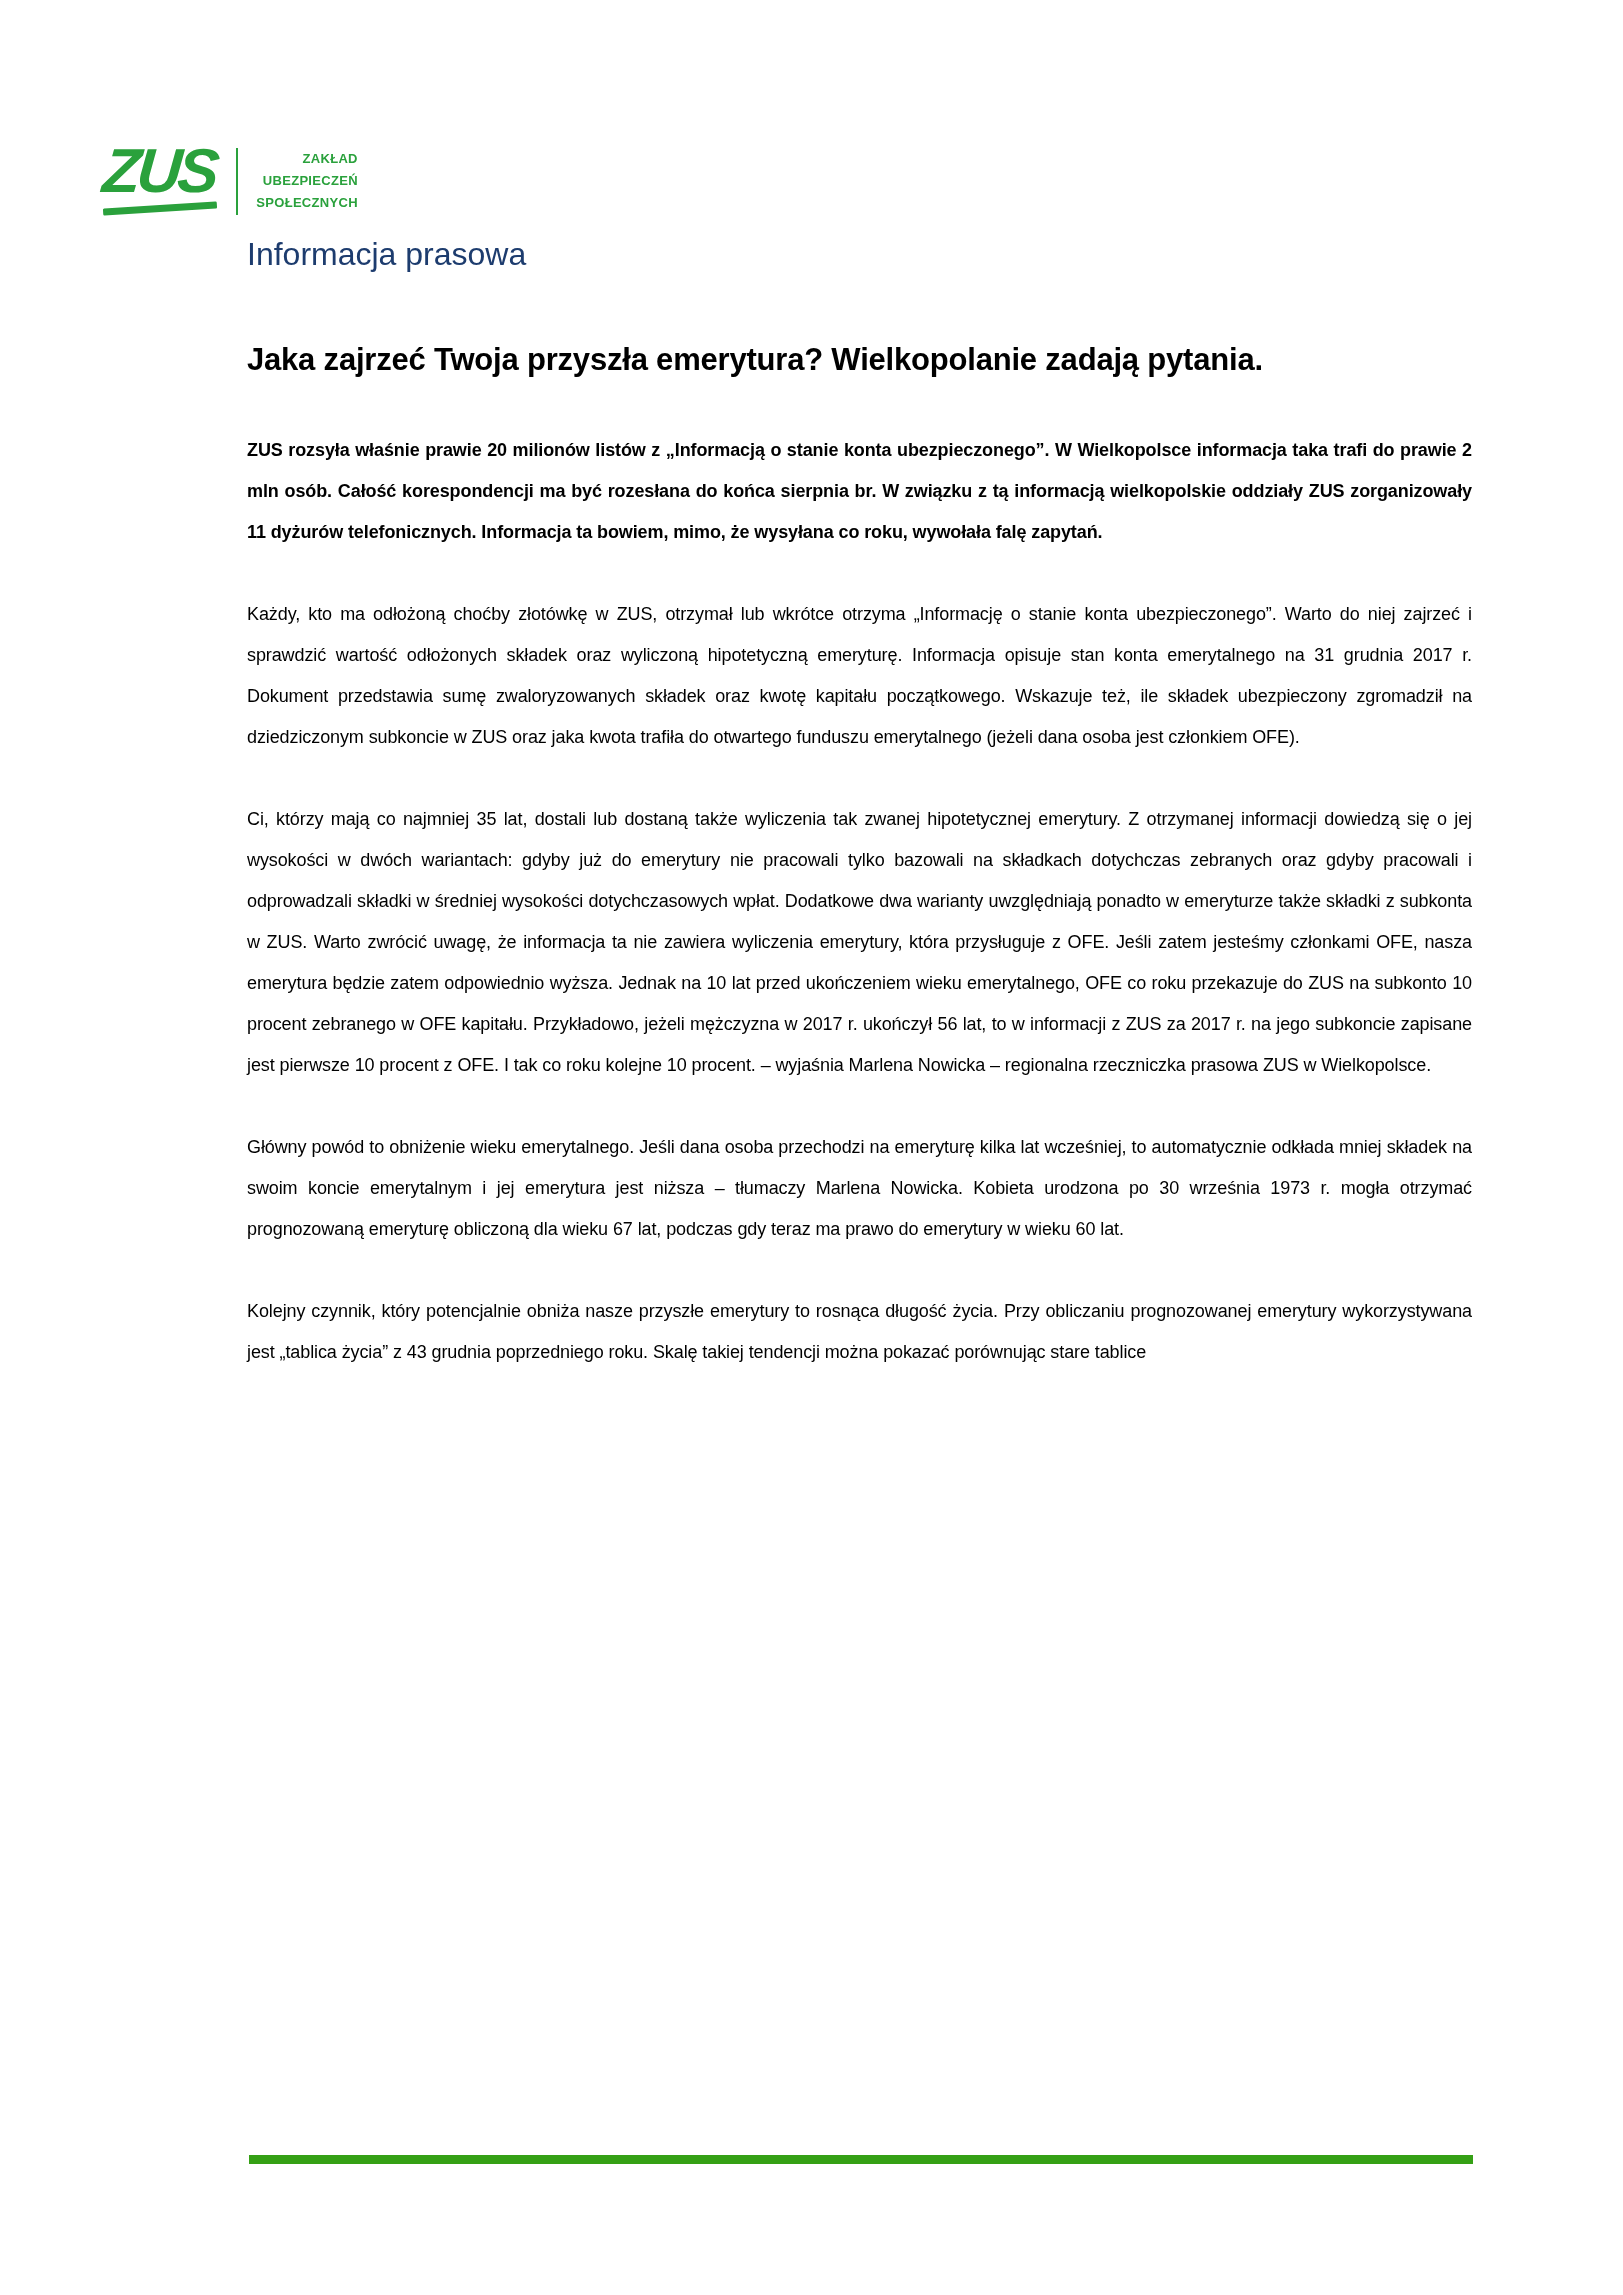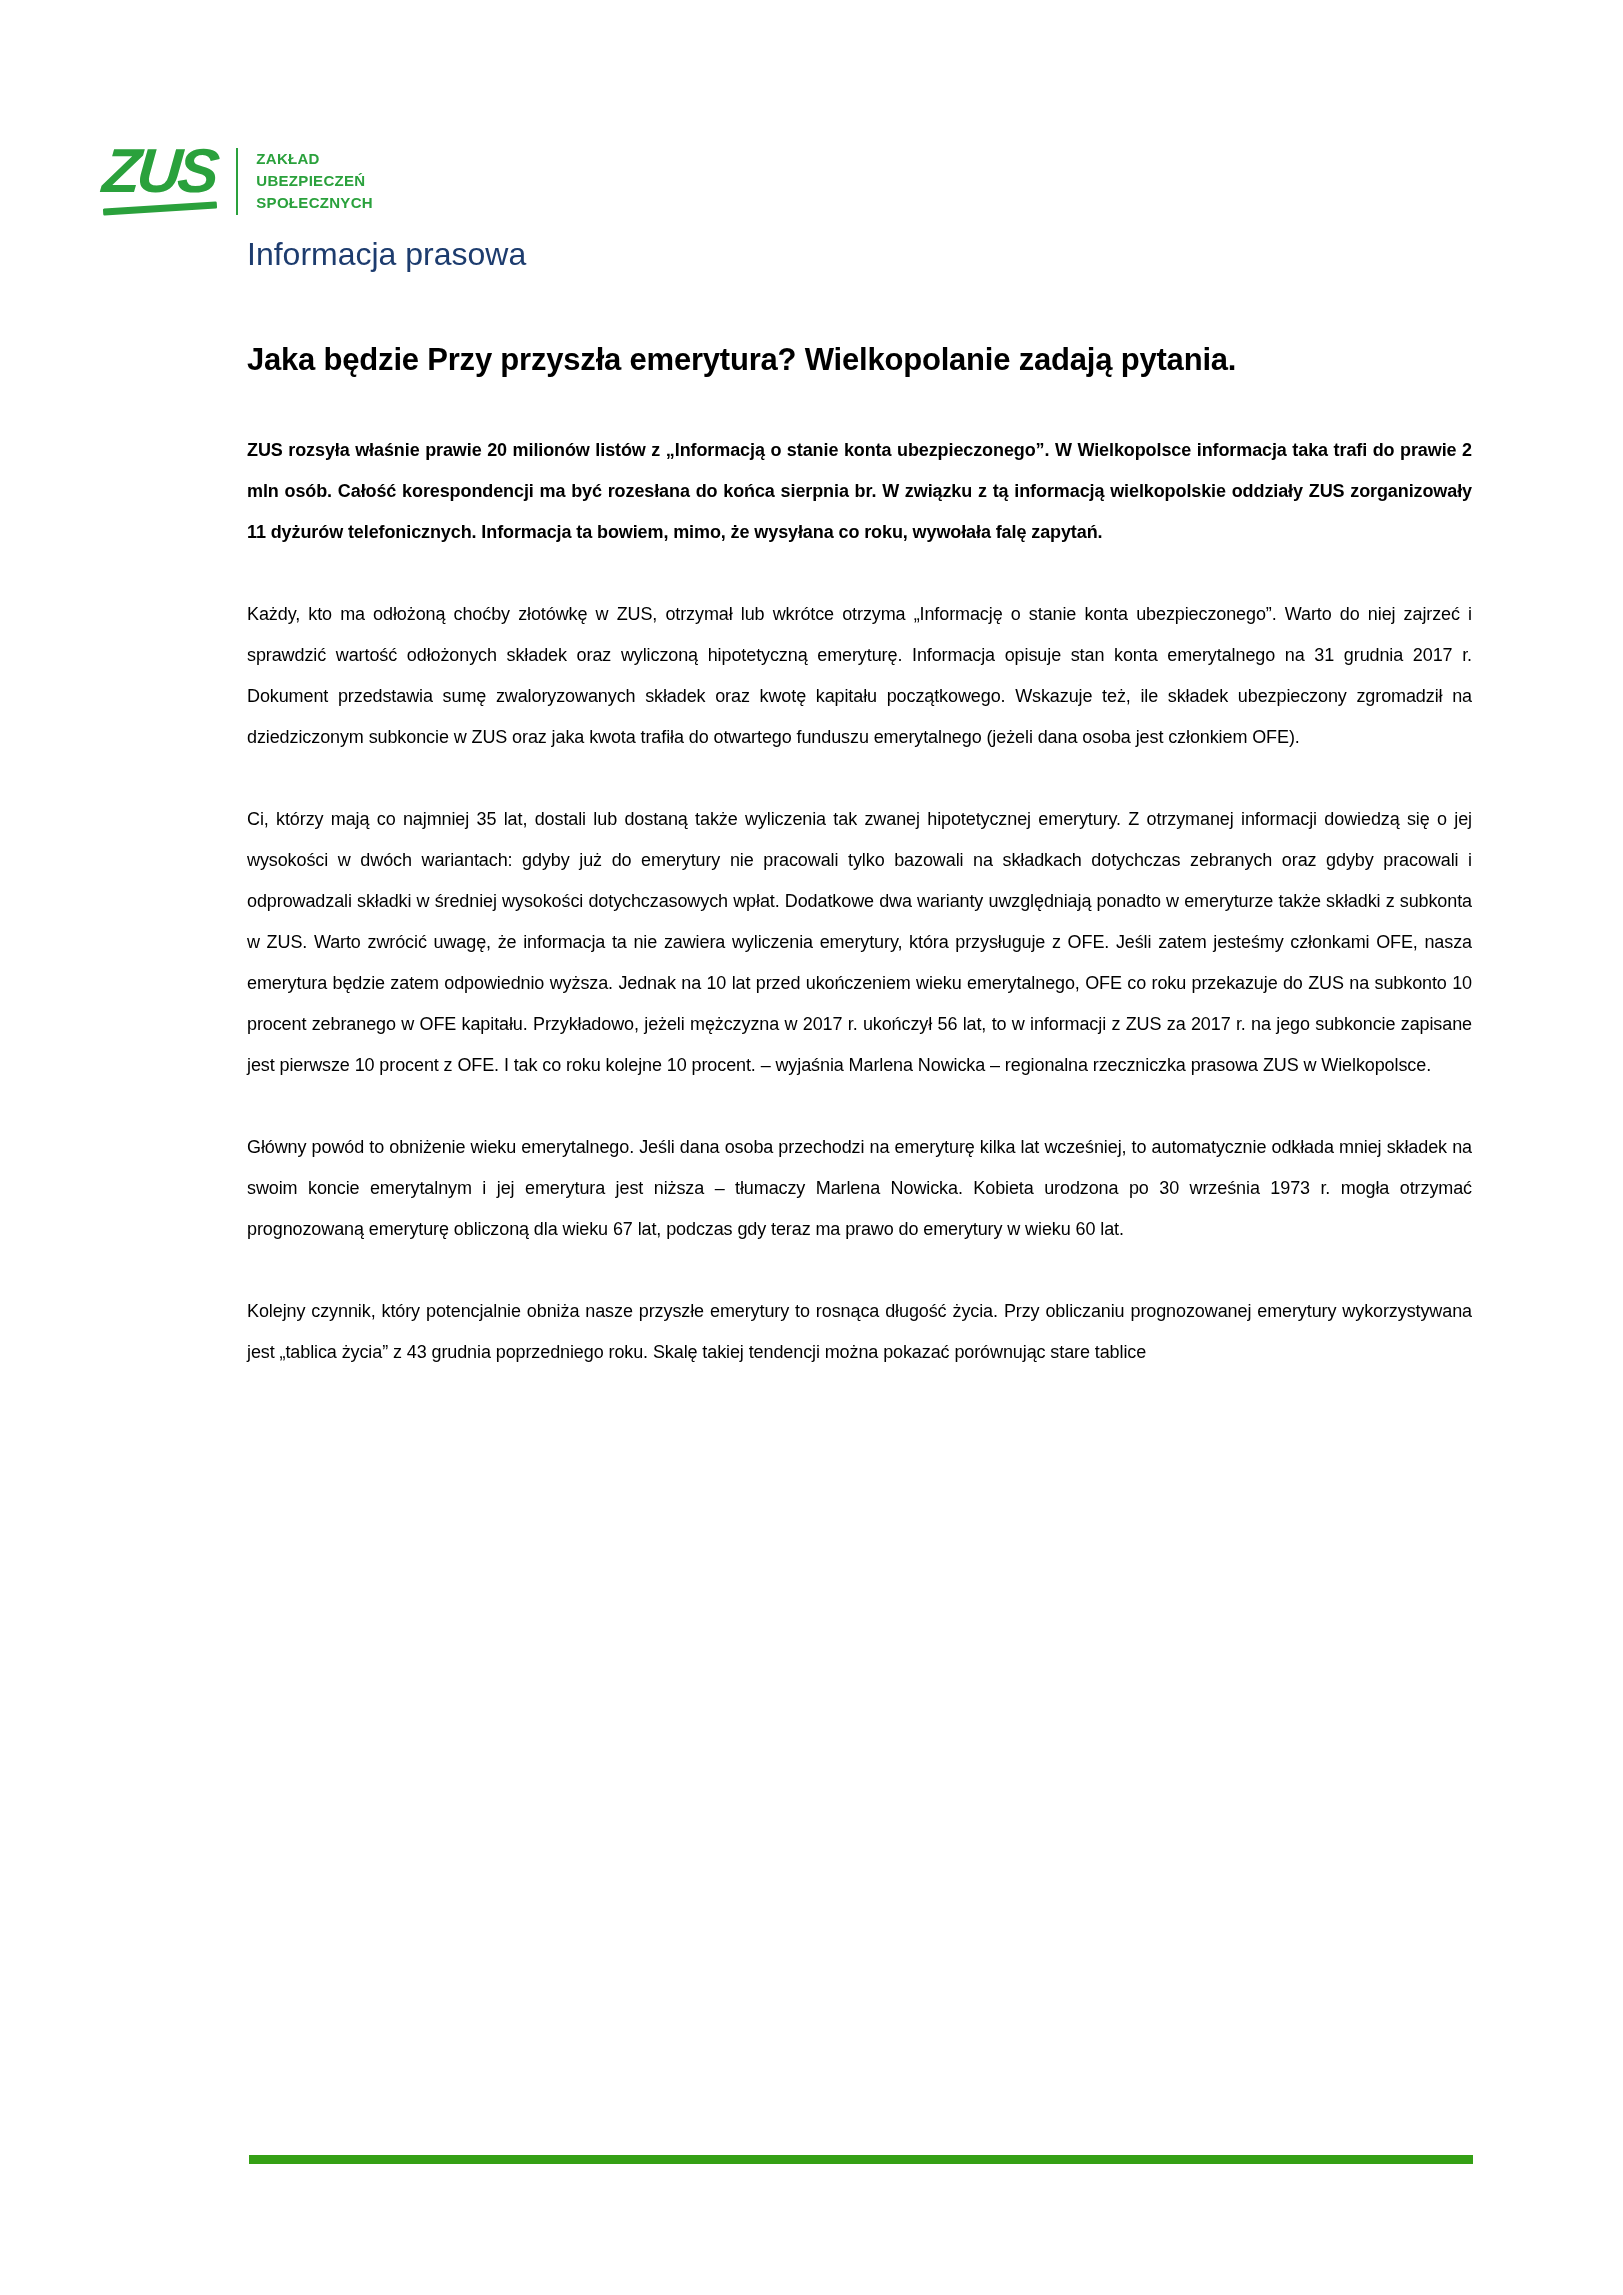--- a/index.html
+++ b/index.html
@@ -38,21 +38,21 @@
     transform:rotate(-3.5deg);
     border-radius:1.3px;
   }
   .logo-divider{
     width:2px;height:67px;background:var(--logo_green);
     margin:0 18.3px 0 17px;
   }
   .logo-org{
     display:flex;flex-direction:column;justify-content:center;
     color:var(--logo_green);
-    font-weight:700;font-size:15px;line-height:22px;letter-spacing:0.3px;
+    font-weight:700;font-size:13px;line-height:22px;letter-spacing:0.3px;align-items:flex-end;
   }
   
   .kicker{
     position:absolute;left:247px;top:239px;
     font-size:32px;line-height:31px;
     color:var(--kicker_blue);
   }
   
   .content{
     position:absolute;left:247px;top:339px;width:1225px;
@@ -90,21 +90,21 @@
     <div class="logo-org">
       <span>ZAKŁAD</span>
       <span>UBEZPIECZEŃ</span>
       <span>SPOŁECZNYCH</span>
     </div>
   </header>
 
   <div class="kicker">Informacja prasowa</div>
 
   <main class="content">
-    <h1 class="title">Jaka będzie Przy przyszła emerytura? Wielkopolanie zadają pytania.</h1>
+    <h1 class="title">Jaka zajrzeć Twoja przyszła emerytura? Wielkopolanie zadają pytania.</h1>
     <div class="body">
         <p class="bold">ZUS rozsyła właśnie prawie 20 milionów listów z „Informacją o stanie konta ubezpieczonego”. W Wielkopolsce informacja taka trafi do prawie 2 mln osób. Całość korespondencji ma być rozesłana do końca sierpnia br. W związku z tą informacją wielkopolskie oddziały ZUS zorganizowały 11 dyżurów telefonicznych. Informacja ta bowiem, mimo, że wysyłana co roku, wywołała falę zapytań.</p>
         <p>Każdy, kto ma odłożoną choćby złotówkę w ZUS, otrzymał lub wkrótce otrzyma „Informację o stanie konta ubezpieczonego”. Warto do niej zajrzeć i sprawdzić wartość odłożonych składek oraz wyliczoną hipotetyczną emeryturę. Informacja opisuje stan konta emerytalnego na 31 grudnia 2017 r. Dokument przedstawia sumę zwaloryzowanych składek oraz kwotę kapitału początkowego. Wskazuje też, ile składek ubezpieczony zgromadził na dziedziczonym subkoncie w ZUS oraz jaka kwota trafiła do otwartego funduszu emerytalnego (jeżeli dana osoba jest członkiem OFE).</p>
         <p>Ci, którzy mają co najmniej 35 lat, dostali lub dostaną także wyliczenia tak zwanej hipotetycznej emerytury. Z otrzymanej informacji dowiedzą się o jej wysokości w dwóch wariantach: gdyby już do emerytury nie pracowali tylko bazowali na składkach dotychczas zebranych oraz gdyby pracowali i odprowadzali składki w średniej wysokości dotychczasowych wpłat. Dodatkowe dwa warianty uwzględniają ponadto w emeryturze także składki z subkonta w ZUS. Warto zwrócić uwagę, że informacja ta nie zawiera wyliczenia emerytury, która przysługuje z OFE. Jeśli zatem jesteśmy członkami OFE, nasza emerytura będzie zatem odpowiednio wyższa. Jednak na 10 lat przed ukończeniem wieku emerytalnego, OFE co roku przekazuje do ZUS na subkonto 10 procent zebranego w OFE kapitału. Przykładowo, jeżeli mężczyzna w 2017 r. ukończył 56 lat, to w informacji z ZUS za 2017 r. na jego subkoncie zapisane jest pierwsze 10 procent z OFE. I tak co roku kolejne 10 procent. – wyjaśnia Marlena Nowicka – regionalna rzeczniczka prasowa ZUS w Wielkopolsce.</p>
         <p>Główny powód to obniżenie wieku emerytalnego. Jeśli dana osoba przechodzi na emeryturę kilka lat wcześniej, to automatycznie odkłada mniej składek na swoim koncie emerytalnym i jej emerytura jest niższa – tłumaczy Marlena Nowicka. Kobieta urodzona po 30 września 1973 r. mogła otrzymać prognozowaną emeryturę obliczoną dla wieku 67 lat, podczas gdy teraz ma prawo do emerytury w wieku 60 lat.</p>
         <p>Kolejny czynnik, który potencjalnie obniża nasze przyszłe emerytury to rosnąca długość życia. Przy obliczaniu prognozowanej emerytury wykorzystywana jest „tablica życia” z 43 grudnia poprzedniego roku. Skalę takiej tendencji można pokazać porównując stare tablice</p>
       </div>
   </main>
 
   <div class="footer-rule"></div>

